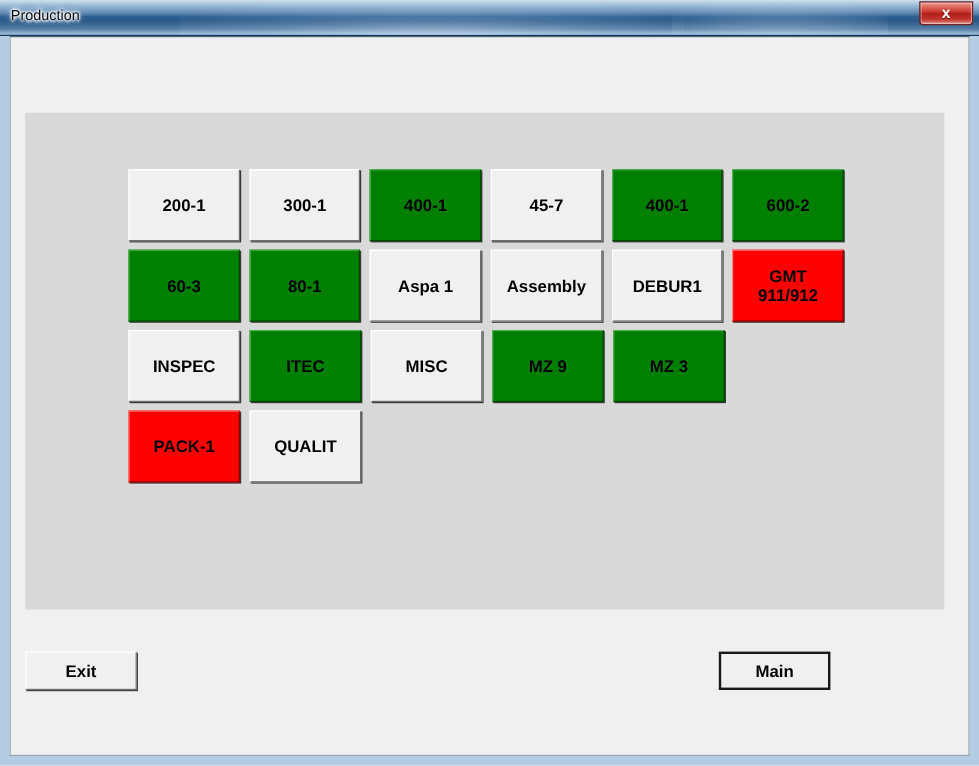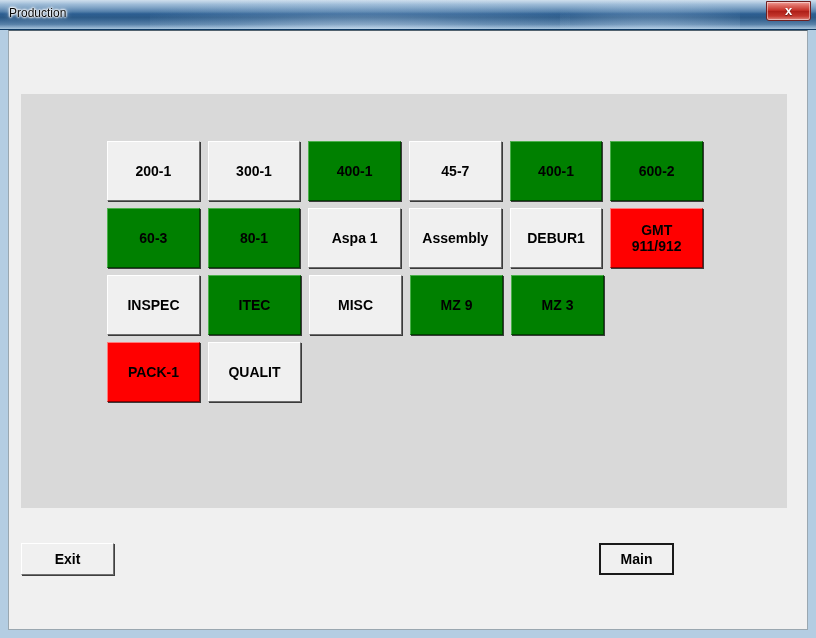--- a/index.html
+++ b/index.html
@@ -201,21 +201,21 @@
     font-weight: bold;
     color: #000000;
     cursor: pointer;
     user-select: none;
   }
   .footer-btn.default-btn {
     border: 2px solid #1a1a1a;
     box-shadow: none;
   }
   #exit-btn { left: 12px;  top: 512px; width: 93px; }
-  #main-btn { left: 590px; top: 512px; width: 75px; justify-content: center; }
+  #main-btn { left: 590px; top: 512px; width: 93px; justify-content: center; }
   #scan-btn { left: 692px; top: 512px; width: 93px; }
 </style>
 </head>
 <body>
 
 <div class="window">
 
   <div class="titlebar">
     <div class="sheen"></div>
     <div class="sheen2"></div>

